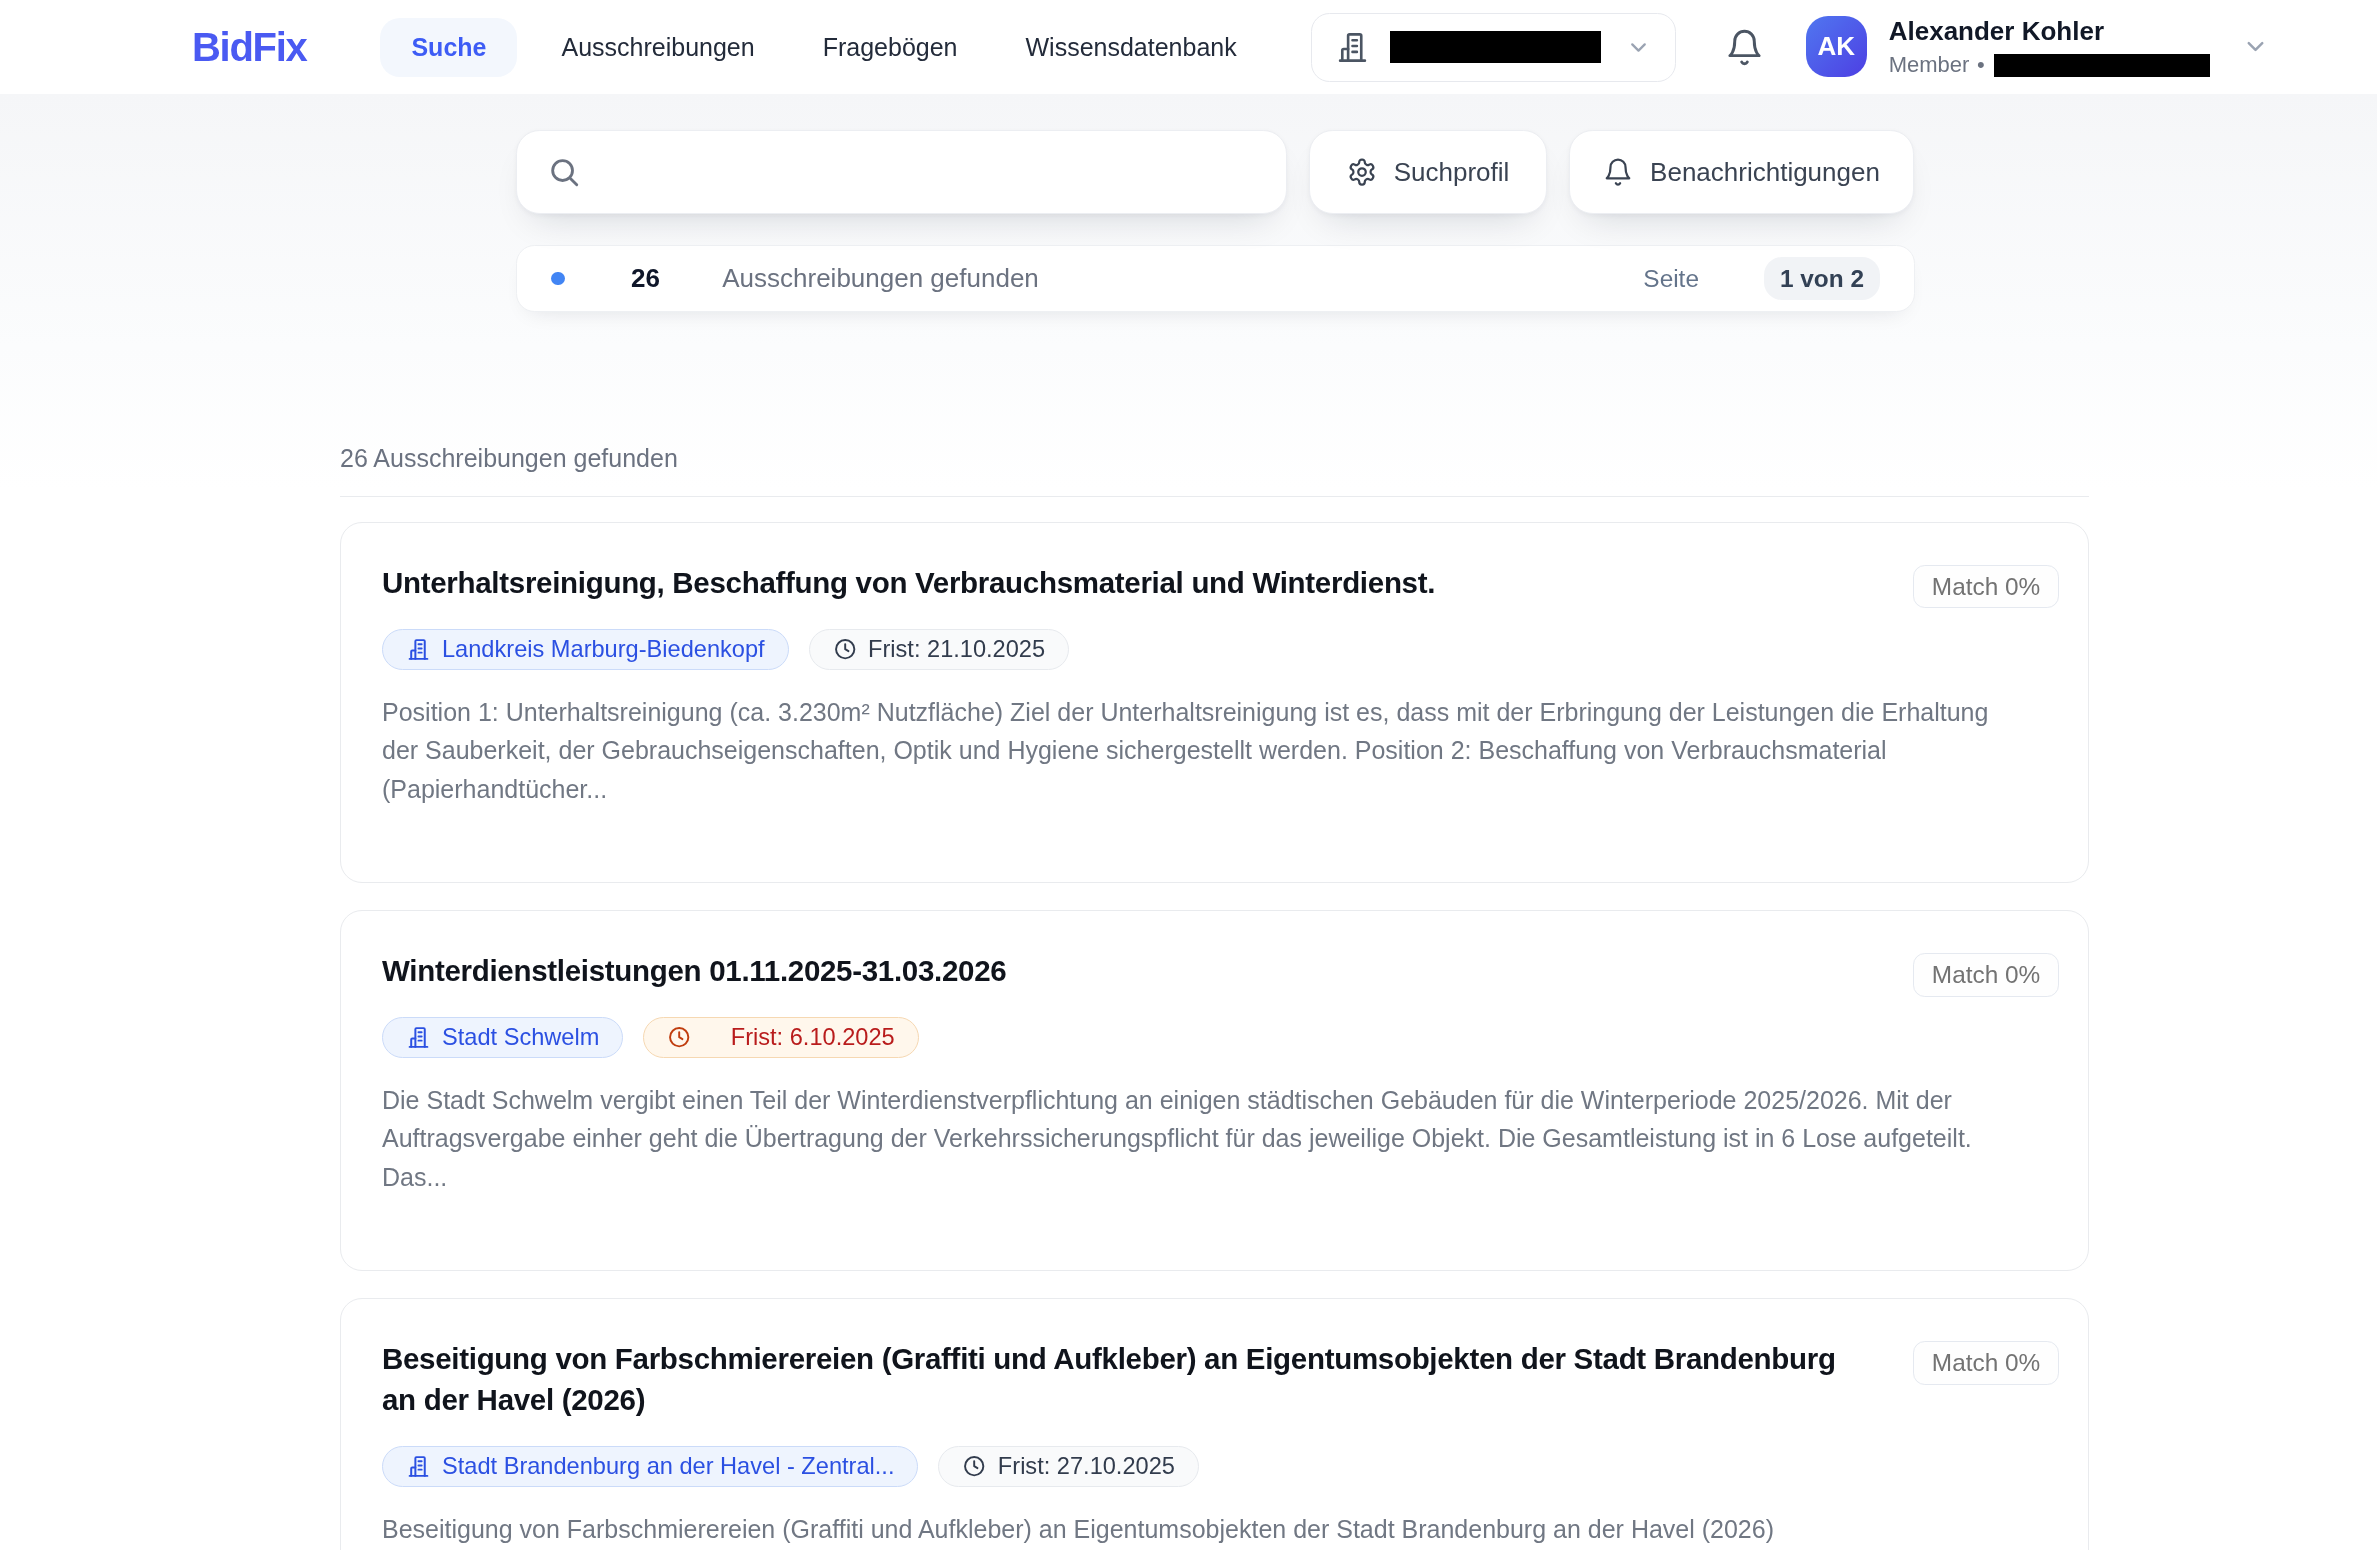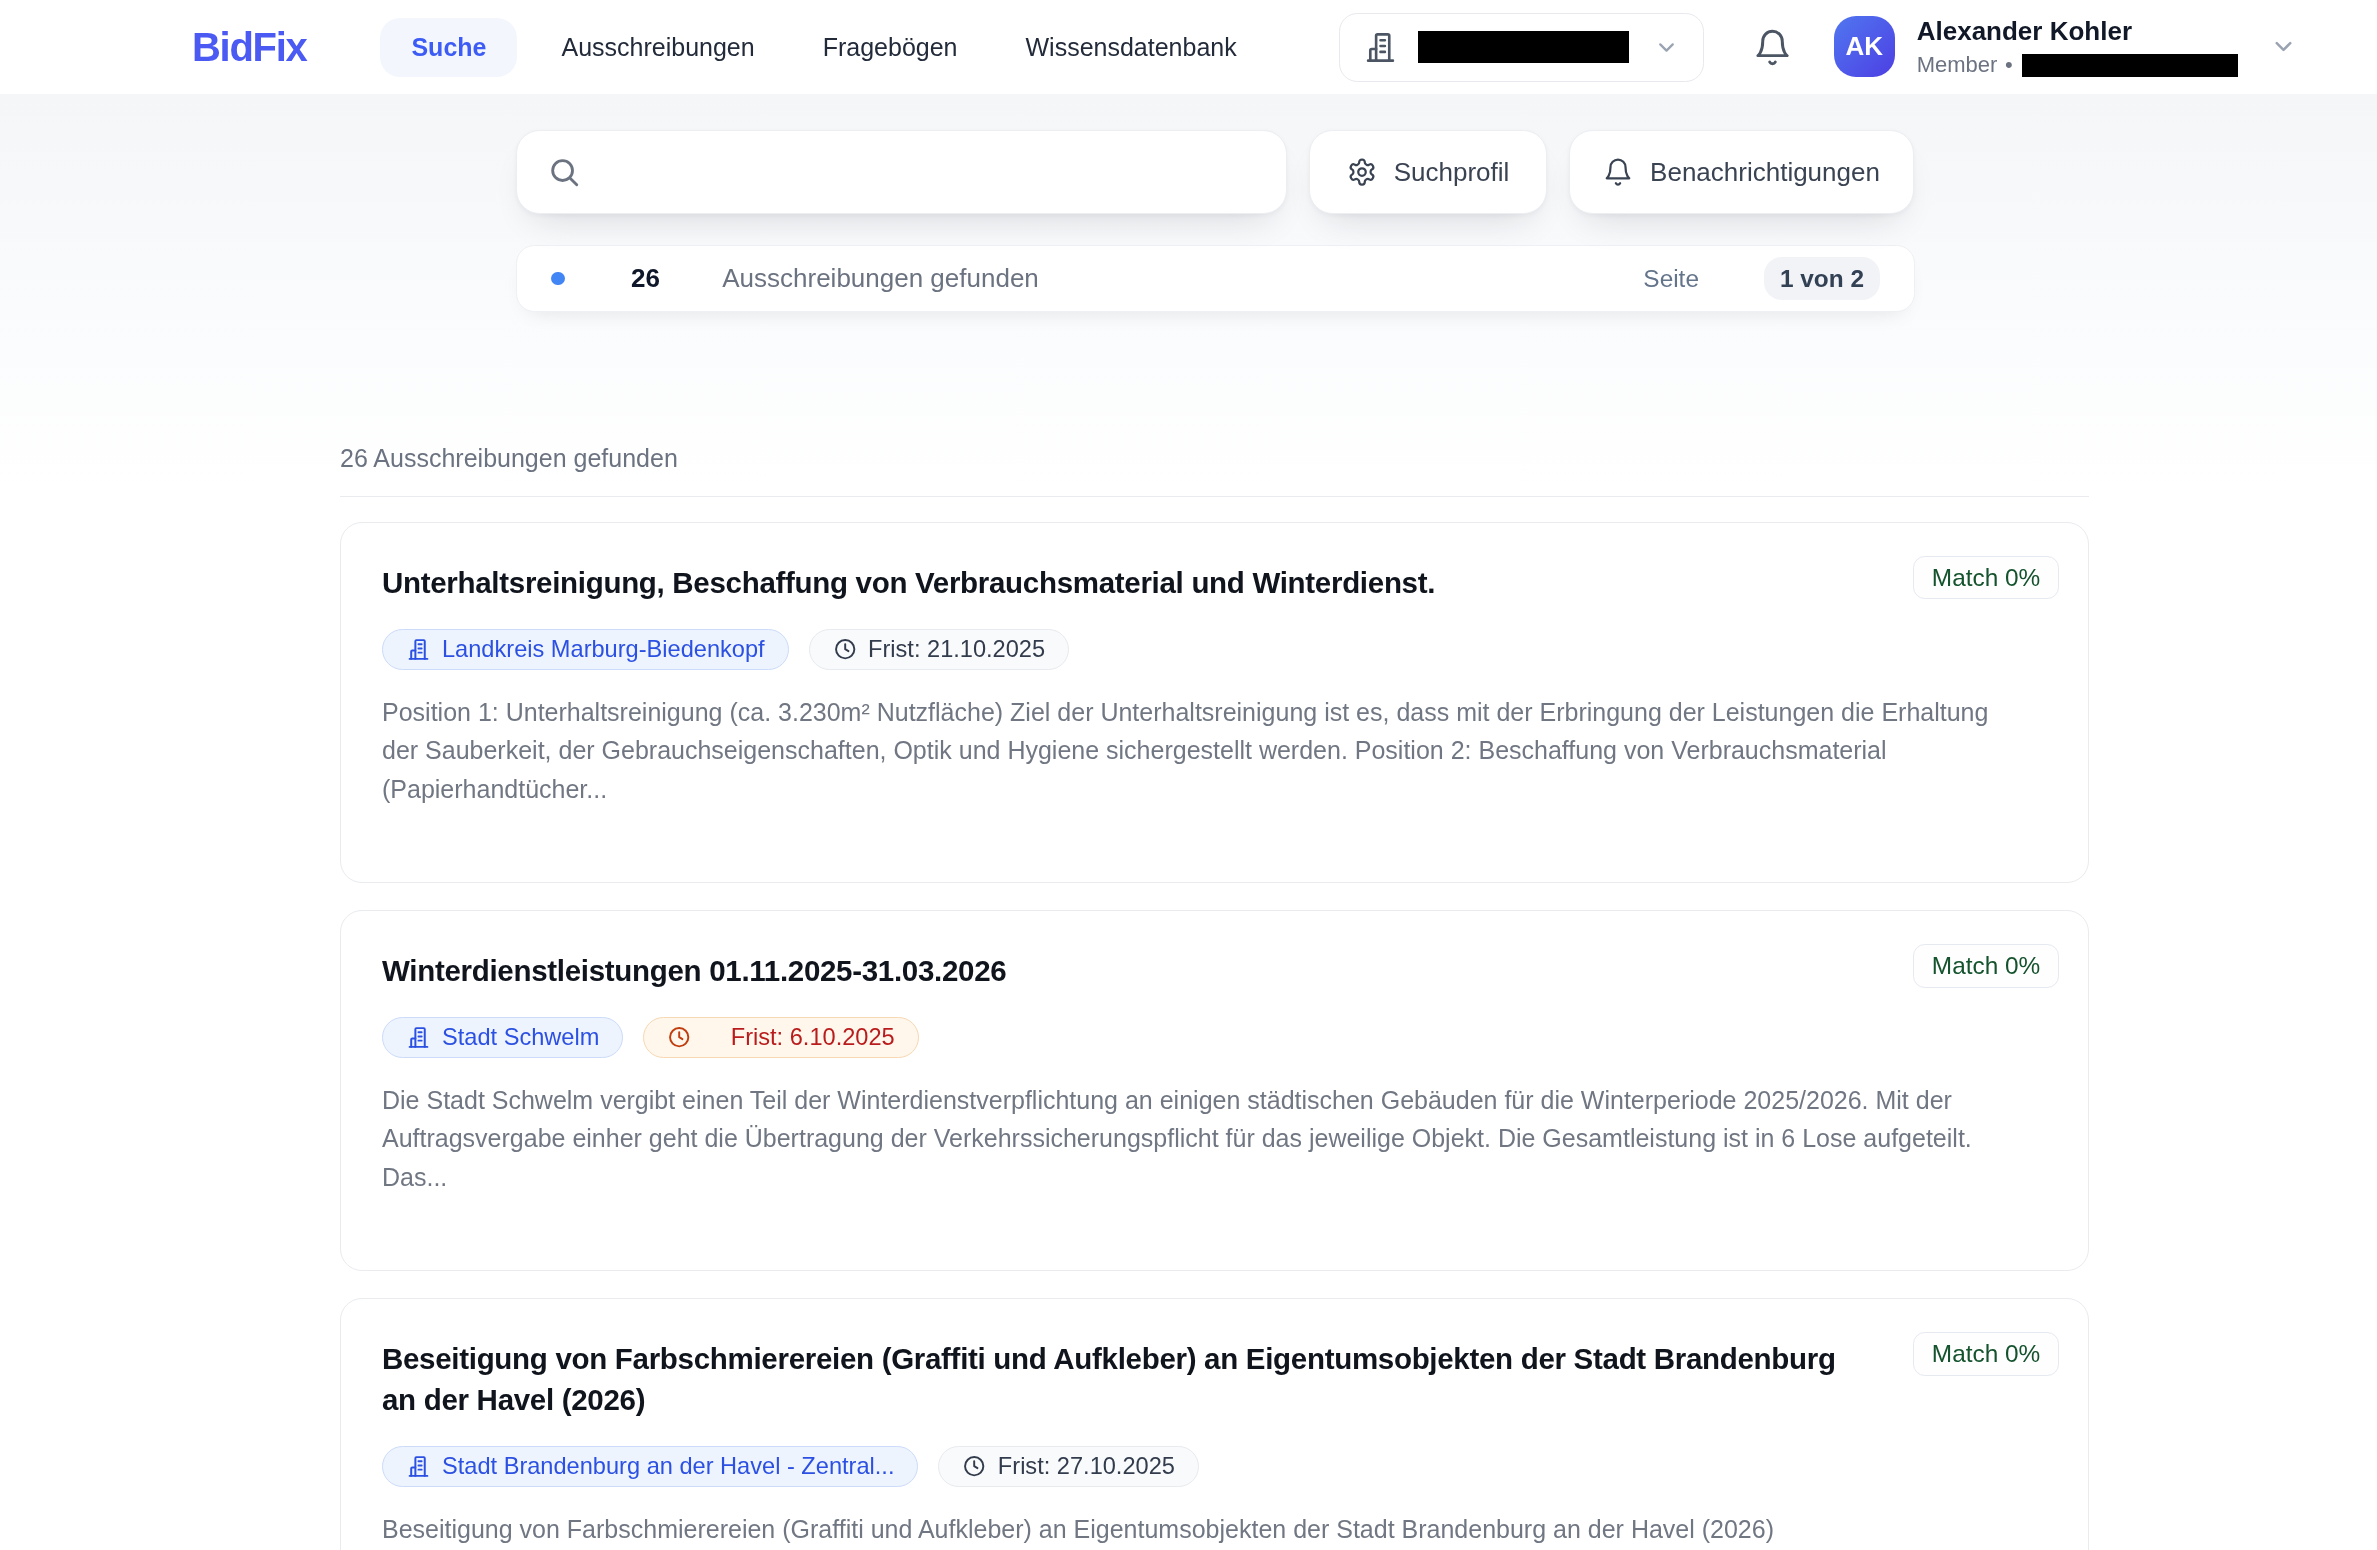--- a/index.html
+++ b/index.html
@@ -9,21 +9,21 @@
     background:#ffffff;
     color:#10141c;
     overflow:hidden;
   }
   svg { display:block; }
 
   
   .header {
     height:94px; background:#ffffff;
     display:flex; align-items:center;
-    padding:0 80px 0 192px;
+    padding:0 108px 0 192px;
     position:relative; z-index:5;
   }
   .logo { font-size:40px; font-weight:800; color:#4a5af2; letter-spacing:-1.3px; cursor:pointer; }
   .nav { display:flex; align-items:center; margin-left:74px; }
   .nav-item {
     font-size:25px; color:#232b3a; font-weight:500;
     padding:0 34px; cursor:pointer; white-space:nowrap;
   }
   .nav-item.active {
     background:#f3f7fd; color:#3d5cf5; font-weight:600;
@@ -105,23 +105,23 @@
     margin:25px 288px 27px 340px;
     background:#fff; border:1.7px solid #e9ebee; border-radius:22px;
     padding:40px 41px 74px 41px;
     cursor:pointer;
   }
   .card-title {
     font-size:29.5px; font-weight:700; color:#10141c;
     letter-spacing:-0.3px; line-height:1.38; max-width:1491px;
   }
   .match-badge {
-    position:absolute; top:33px; right:29px;
+    position:absolute; top:42px; right:29px;
     background:#fefefe; border:1.7px solid #e5e9f0; border-radius:11.8px;
-    padding:6.7px 17.7px; font-size:24.4px; color:#14532d;text-align:center;
+    padding:6.7px 17.7px; font-size:24.4px; color:#737373;text-align:center;
   }
   .tag-row { display:flex; gap:20px; margin-top:25px; }
   .tag {
     display:inline-flex; align-items:center; gap:11px;
     height:41px; padding:0 23px; border-radius:24.4px; font-size:23.6px; white-space:nowrap;
   }
   .tag-org { color:#2b50e2; background:#eef4fe; border:1.7px solid #cbdbf9; }
   .tag-deadline { color:#323c4d; background:#f9fafb; border:1.7px solid #e7eaee; }
   .tag-deadline.urgent { color:#b91c1c; background:#fff7ec; border:1.7px solid #f6d8b2;gap:39px; }
   .card-desc {

